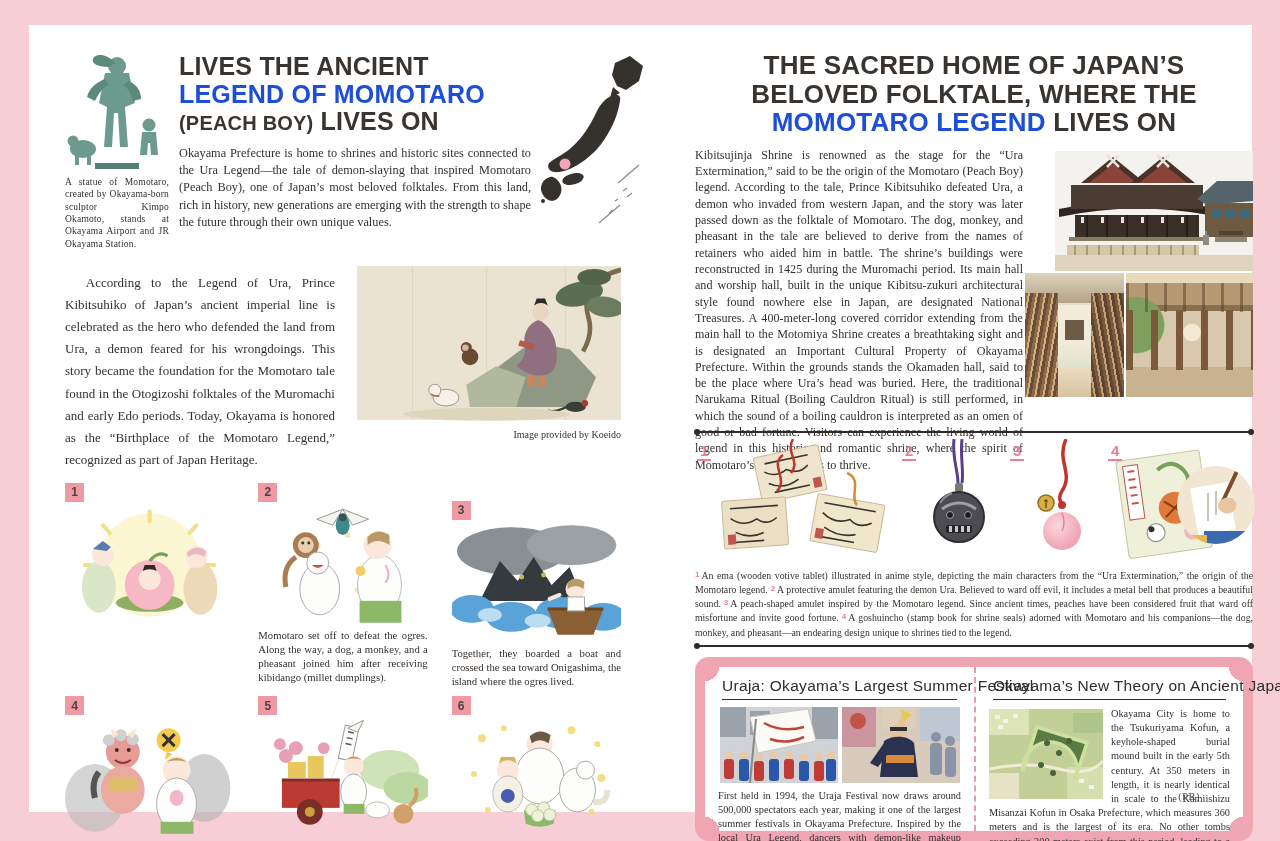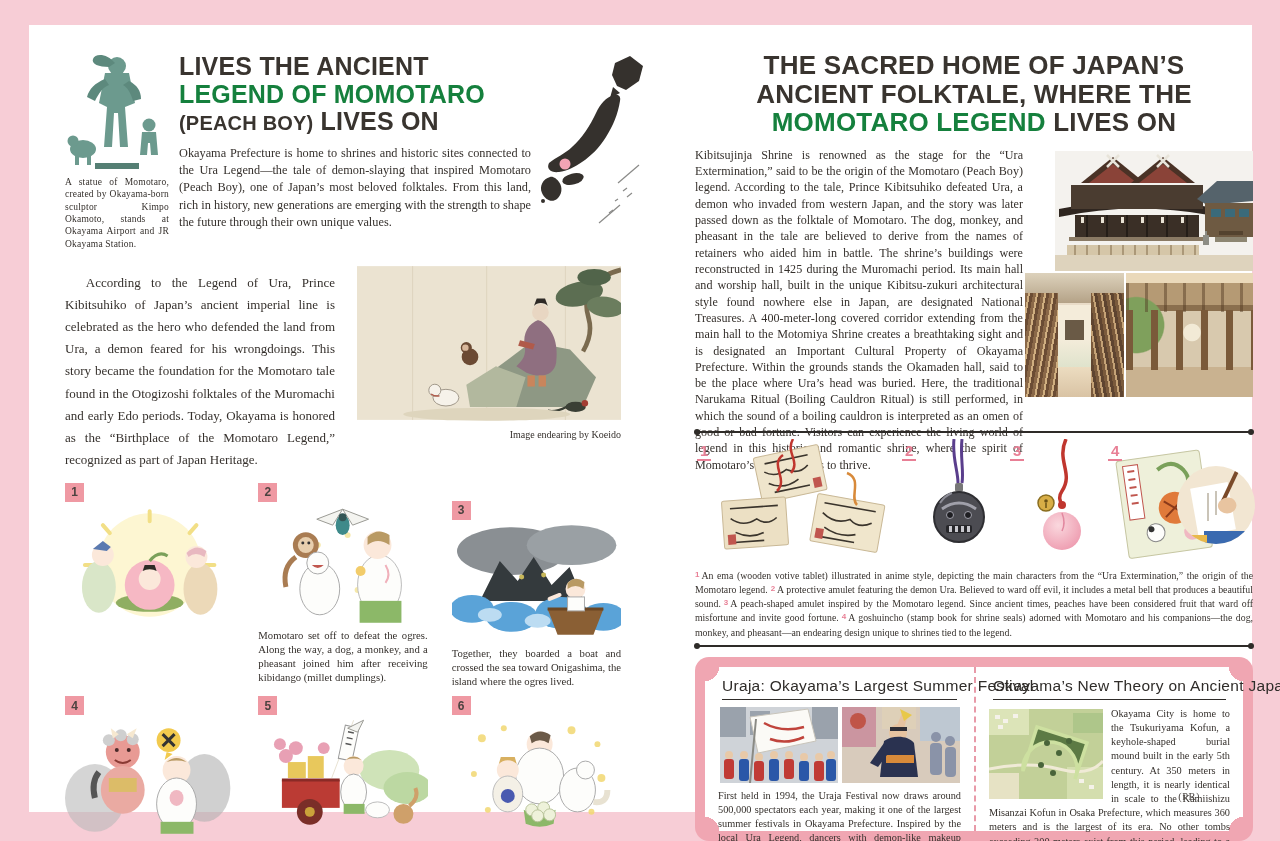--- a/index.html
+++ b/index.html
@@ -16,21 +16,21 @@
     background: #ffffff;
   }
   
   .lp { position:absolute; left:36px; top:26px; width:556px; }
   .lp-header { display:flex; }
   .statue-col { width:104px; flex:0 0 104px; }
   .statue-art { width:100px; height:120px; display:block; }
   .statue-cap { font-size:9.5px; line-height:1.3; margin-top:5px; text-align:justify; letter-spacing:.2px; }
   .lp-title-col { flex:1; padding-left:10px; padding-top:2px; }
   .t-line { font-family:"Liberation Sans", sans-serif; font-weight:bold; font-size:25px; line-height:1.1; color:#39342f; letter-spacing:.2px; white-space:nowrap; }
-  .t-pink { color:#15803d; }
+  .t-pink { color:#1d4ed8; }
   .t-small { font-size:20px; }
   .lp-intro { font-size:12.3px; line-height:1.42; margin-top:9px; text-align:justify; width:352px; }
   .map-col { width:132px; flex:0 0 132px; margin-left:-8px; }
   .map-art { width:132px; height:186px; display:block; }
 
   .lp-story { display:flex; margin-top:10px;gap:10px; }
   .story-text { width:270px; flex:0 0 270px; font-size:13px; line-height:1.7; text-align:justify; text-indent:1.6em; padding-top:12px; }
   .story-art-wrap { flex:1; margin-left:12px; }
   .painting-art { width:100%; height:166px; display:block; }
   .painting-credit { font-size:10px; text-align:right; margin-top:3px; }
@@ -178,21 +178,21 @@
           <circle cx="118" cy="88" r="6" fill="#6b4a33"></circle>
           <circle cx="117" cy="88" r="3.5" fill="#d8b79a"></circle>
           <ellipse cx="96" cy="142" rx="14" ry="9" fill="#f6f2ea" stroke="#9a9284" stroke-width="1"></ellipse>
           <circle cx="84" cy="134" r="6.5" fill="#f6f2ea" stroke="#9a9284" stroke-width="1"></circle>
           <path d="M80,138 q4,3 9,2" stroke="#b05a4a" stroke-width="1.5" fill="none"></path>
           <ellipse cx="236" cy="152" rx="11" ry="5.5" fill="#3a3f35"></ellipse>
           <circle cx="246" cy="148" r="3.5" fill="#a33d33"></circle>
           <path d="M226,152 q-12,6 -20,4" stroke="#3a3f35" stroke-width="2.5" fill="none"></path>
           <ellipse cx="140" cy="160" rx="90" ry="7" fill="#ded5bd"></ellipse>
         </svg>
-        <div class="painting-credit">Image endearing by Koeido</div>
+        <div class="painting-credit">Image provided by Koeido</div>
       </div>
     </div>
 
     <div class="lp-panels">
 
       <div class="panel">
         <div class="panel-badge">1</div>
         <svg class="panel-art" viewBox="0 0 170 118">
           <circle cx="85" cy="60" r="52" fill="#fdf6d2"></circle>
           <g stroke="#f2df86" stroke-width="4" stroke-linecap="round">
@@ -374,21 +374,21 @@
         </svg>
 
       </div>
     </div>
 
   </div>
 
   <div class="rp">
     <div class="rp-title">
       <div class="t-line">THE SACRED HOME OF JAPAN’S</div>
-      <div class="t-line">ANCIENT FOLKTALE, WHERE THE</div>
+      <div class="t-line">BELOVED FOLKTALE, WHERE THE</div>
       <div class="t-line"><span class="t-pink">MOMOTARO LEGEND</span><span> LIVES ON</span></div>
     </div>
 
     <div class="rp-body">
       <p class="rp-text">Kibitsujinja Shrine is renowned as the stage for the “Ura Extermination,” said to be the origin of the Momotaro (Peach Boy) legend. According to the tale, Prince Kibitsuhiko defeated Ura, a demon who invaded from western Japan, and the story was later passed down as the folktale of Momotaro. The dog, monkey, and pheasant in the tale are believed to derive from the names of retainers who aided him in battle. The shrine’s buildings were reconstructed in 1425 during the Muromachi period. Its main hall and worship hall, built in the unique Kibitsu-zukuri architectural style found nowhere else in Japan, are designated National Treasures. A 400-meter-long covered corridor extending from the main hall to the Motomiya Shrine creates a breathtaking sight and is designated an Important Cultural Property of Okayama Prefecture. Within the grounds stands the Okamaden hall, said to be the place where Ura’s head was buried. Here, the traditional Narukama Ritual (Boiling Cauldron Ritual) is still performed, in which the sound of a boiling cauldron is interpreted as an omen of good or bad fortune. Visitors can experience the living world of legend in this historic and romantic shrine, where the spirit of Momotaro’s tale continues to thrive.</p>
       <div class="rp-photos">
         <svg class="photo-main" viewBox="0 0 198 120">
           <rect width="198" height="120" fill="#f4f2ee"></rect>
           <polygon points="26,32 58,6 90,32" fill="#4a3226"></polygon>
           <polygon points="34,32 58,13 82,32" fill="#8a4338"></polygon>

